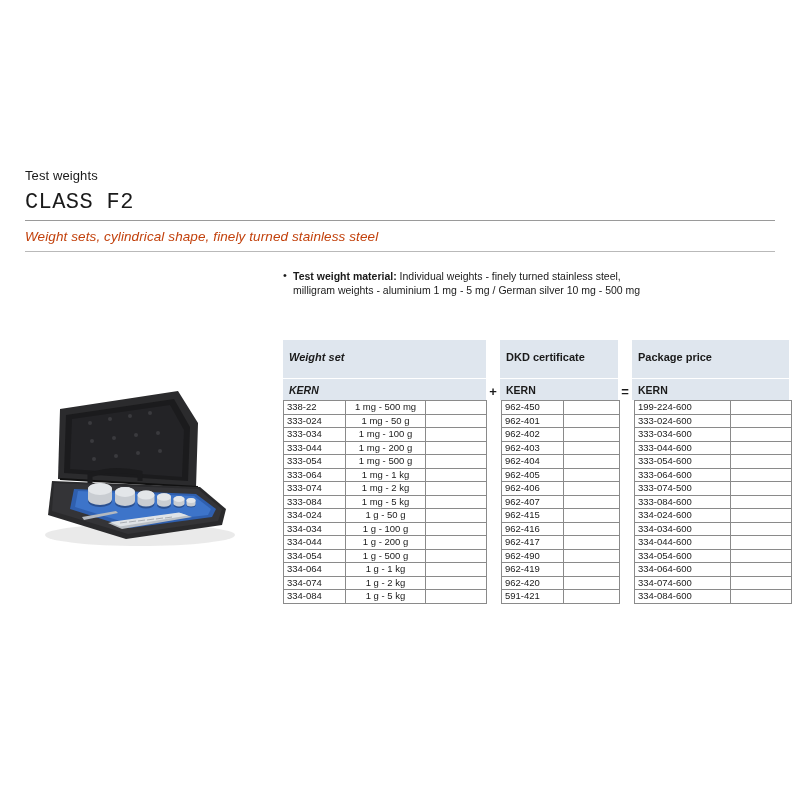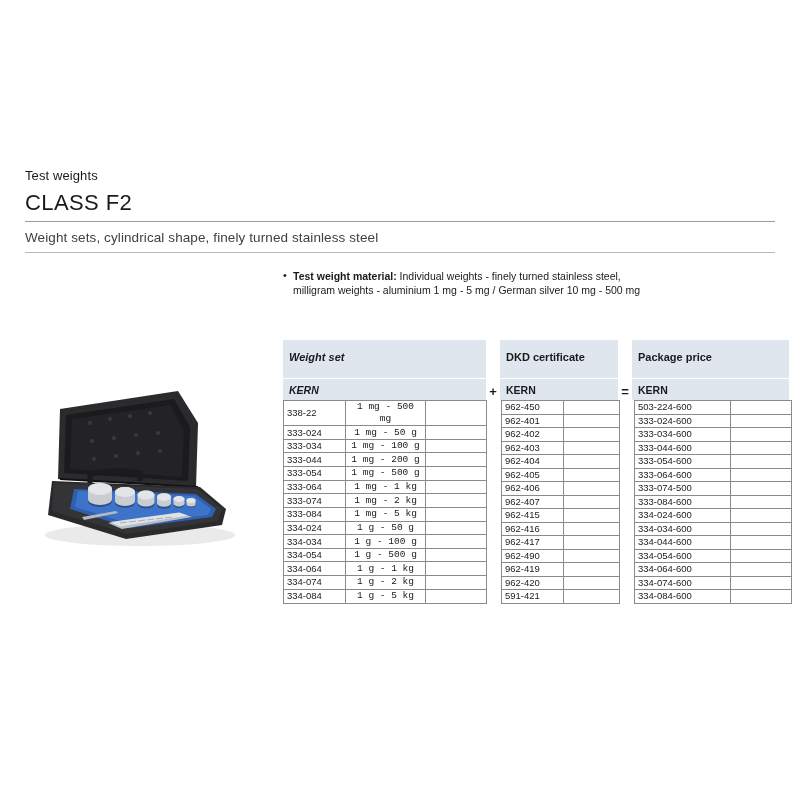--- a/index.html
+++ b/index.html
@@ -33,32 +33,34 @@
     color: #1a1a1a;
     letter-spacing: 0.1px;
     margin-bottom: 7px;
   }
   .header-title {
     font-size: 22px;
     font-weight: 400;
     letter-spacing: 0.4px;
     color: #1a1a1a;
     margin: 0 0 5px 0;
+    font-family: Liberation Mono, monospace;
   }
   .rule {
     border: 0;
     border-top: 1px solid #9a9a9a;
     margin: 0;
     width: 750px;
   }
   .header-sub {
     font-size: 13.5px;
-    color: #404040;
+    color: #c2410c;
     padding: 8px 0 7px 0;
     letter-spacing: 0.1px;
+    font-style: italic;
   }
   .rule-thin {
     border: 0;
     border-top: 1px solid #b9b9b9;
     margin: 0;
     width: 750px;
   }
 
   
   .bullets {
@@ -159,21 +161,21 @@
     border: 1px solid #8a8a8a;
     height: 13.5px;
     font-size: 9.5px;
     color: #1a1a1a;
     padding: 0 3px;
     box-sizing: border-box;
     line-height: 12px;
   }
   .t-ws { width: 203px; }
   .t-ws .c-art { width: 62px; text-align: left; }
-  .t-ws .c-val { width: 80px; text-align: center; font-family: Liberation Mono, monospace; }
+  .t-ws .c-val { width: 80px; text-align: center; }
   .t-ws .c-blank { width: 61px; }
   .t-dkd { width: 118px; }
   .t-dkd .c-art { width: 62px; text-align: left; }
   .t-dkd .c-blank { width: 56px; }
   .t-pp { width: 157px; }
   .t-pp .c-art { width: 96px; text-align: left; }
   .t-pp .c-blank { width: 61px; }
 
   .body-row { display: flex; }
   .spacer-14 { width: 14px; flex: 0 0 14px; }
@@ -359,20 +361,25 @@
               <td class="c-art">334-024</td>
               <td class="c-val">1 g - 50 g</td>
               <td class="c-blank"></td>
             </tr>
             <tr>
               <td class="c-art">334-034</td>
               <td class="c-val">1 g - 100 g</td>
               <td class="c-blank"></td>
             </tr>
             <tr>
+              <td class="c-art">334-044</td>
+              <td class="c-val">1 g - 200 g</td>
+              <td class="c-blank"></td>
+            </tr>
+            <tr>
               <td class="c-art">334-054</td>
               <td class="c-val">1 g - 500 g</td>
               <td class="c-blank"></td>
             </tr>
             <tr>
               <td class="c-art">334-064</td>
               <td class="c-val">1 g - 1 kg</td>
               <td class="c-blank"></td>
             </tr>
             <tr>
@@ -449,21 +456,21 @@
             <tr>
               <td class="c-art">591-421</td>
               <td class="c-blank"></td>
             </tr>
           </tbody>
       </table>
       <div class="spacer-14"></div>
       <table class="data t-pp">
         <tbody id="tbody-pp">
             <tr>
-              <td class="c-art">503-224-600</td>
+              <td class="c-art">199-224-600</td>
               <td class="c-blank"></td>
             </tr>
             <tr>
               <td class="c-art">333-024-600</td>
               <td class="c-blank"></td>
             </tr>
             <tr>
               <td class="c-art">333-034-600</td>
               <td class="c-blank"></td>
             </tr>

